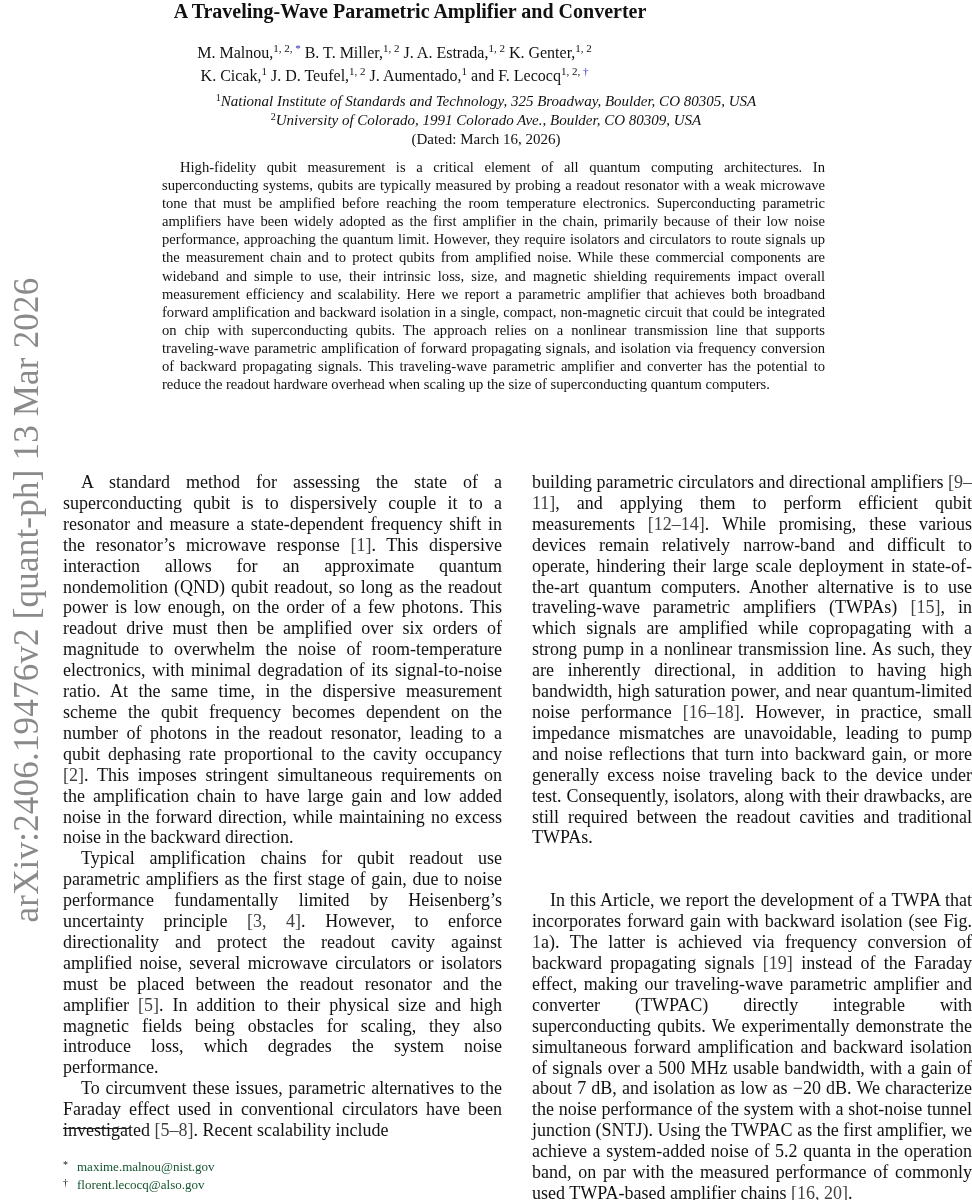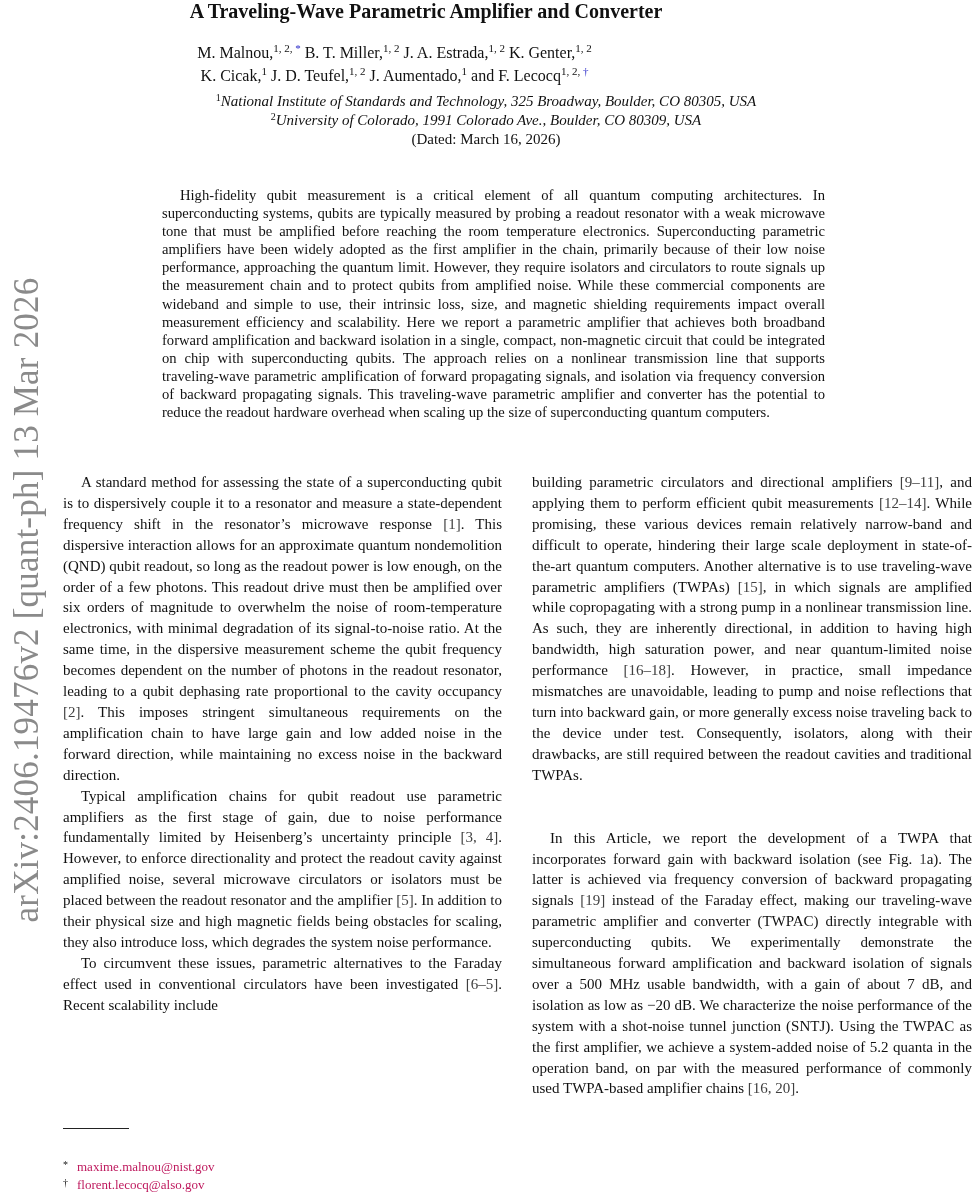--- a/index.html
+++ b/index.html
@@ -2,41 +2,41 @@
 <html><head>
 <meta charset="utf-8">
 <style>
   html, body { margin:0; padding:0; background:#fff; }
   body { width:972px; height:1200px; position:relative; overflow:hidden;
          font-family:"DejaVu Serif", "Liberation Serif", serif; color:#111; }
   .arxiv-stamp { position:absolute; left:2px; top:250px; width:50px; height:700px; }
   .arxiv-stamp span { position:absolute; left:25px; top:350px; transform:translate(-50%,-50%) rotate(-90deg);
          white-space:nowrap; font-family:"Liberation Serif", serif; font-size:35px; color:#8a8a8a; letter-spacing:0.2px; }
   .title { position:absolute; top:0; left:0; width:820px; text-align:center;
-           font-family:"Liberation Serif", serif; font-weight:bold; font-size:20px; line-height:22px;padding-left:16px; }
+           font-family:"Liberation Serif", serif; font-weight:bold; font-size:20px; line-height:22px; }
   .authors { position:absolute; top:41px; left:0; width:789px; text-align:center;
              font-family:"Liberation Serif", serif; font-size:16px; line-height:23px; }
   .authors sup { font-size:11px; vertical-align:6px; line-height:0; }
   .blue { color:#2a2ac8; }
   .affil { position:absolute; top:92px; left:0; width:972px; text-align:center;
            font-family:"Liberation Serif", serif; font-size:15px; line-height:19px; }
   .affil i { font-style:italic;font-family:Liberation Serif, serif; }
   .affil sup { font-size:10px; vertical-align:5px; line-height:0; }
   .abstract { position:absolute; top:158px; left:162px; width:663px;
-              font-family:"Liberation Serif", serif; font-size:14.6px; line-height:18.1px; text-align:justify;margin-top:28px; }
-  .col { position:absolute; font-family:"Liberation Serif", serif; font-size:15px; line-height:20.9px; text-align:justify; }
+              font-family:"Liberation Serif", serif; font-size:14.6px; line-height:18.1px; text-align:justify; }
+  .col { position:absolute; font-family:"Liberation Serif", serif; font-size:18px; line-height:20.9px; text-align:justify; }
   .col-left { left:63px; top:472px; width:439px; }
   .col-right { left:532px; top:472px; width:440px; }
   .col p { margin:0; text-indent:18px; }
   .col p.noindent { text-indent:0; }
   .cite { color:#404040; }
   .footrule { position:absolute; left:63px; top:1128px; width:66px; height:1px; background:#222; }
   .footnotes { position:absolute; left:63px; top:1157px; font-family:"Liberation Serif", serif; font-size:13px; line-height:16px; }
   .footnotes .mark { display:inline-block; width:14px; font-size:10px; vertical-align:3px; }
-  .footnotes a { color:#be185d; text-decoration:none; }
+  .footnotes a { color:#14532d; text-decoration:none; }
 </style>
 </head>
 <body>
 
 <div class="arxiv-stamp">
   <span>arXiv:2406.19476v2  [quant-ph]  13 Mar 2026</span>
 </div>
 
 <div class="title">A Traveling-Wave Parametric Amplifier and Converter</div>
 
@@ -61,21 +61,21 @@
   <div>(Dated: March 16, 2026)</div>
 </div>
 
 <div class="abstract">
   <div style="text-indent:18px">High-fidelity qubit measurement is a critical element of all quantum computing architectures. In superconducting systems, qubits are typically measured by probing a readout resonator with a weak microwave tone that must be amplified before reaching the room temperature electronics. Superconducting parametric amplifiers have been widely adopted as the first amplifier in the chain, primarily because of their low noise performance, approaching the quantum limit. However, they require isolators and circulators to route signals up the measurement chain and to protect qubits from amplified noise. While these commercial components are wideband and simple to use, their intrinsic loss, size, and magnetic shielding requirements impact overall measurement efficiency and scalability. Here we report a parametric amplifier that achieves both broadband forward amplification and backward isolation in a single, compact, non-magnetic circuit that could be integrated on chip with superconducting qubits. The approach relies on a nonlinear transmission line that supports traveling-wave parametric amplification of forward propagating signals, and isolation via frequency conversion of backward propagating signals. This traveling-wave parametric amplifier and converter has the potential to reduce the readout hardware overhead when scaling up the size of superconducting quantum computers.</div>
 </div>
 
 <div class="col col-left">
   <p><span>A standard method for assessing the state of a superconducting qubit is to dispersively couple it to a resonator and measure a state-dependent frequency shift in the resonator’s microwave response </span><span class="cite">[1]</span><span>. This dispersive interaction allows for an approximate quantum nondemolition (QND) qubit readout, so long as the readout power is low enough, on the order of a few photons. This readout drive must then be amplified over six orders of magnitude to overwhelm the noise of room-temperature electronics, with minimal degradation of its signal-to-noise ratio. At the same time, in the dispersive measurement scheme the qubit frequency becomes dependent on the number of photons in the readout resonator, leading to a qubit dephasing rate proportional to the cavity occupancy </span><span class="cite">[2]</span><span>. This imposes stringent simultaneous requirements on the amplification chain to have large gain and low added noise in the forward direction, while maintaining no excess noise in the backward direction.</span></p>
   <p><span>Typical amplification chains for qubit readout use parametric amplifiers as the first stage of gain, due to noise performance fundamentally limited by Heisenberg’s uncertainty principle </span><span class="cite">[3, 4]</span><span>. However, to enforce directionality and protect the readout cavity against amplified noise, several microwave circulators or isolators must be placed between the readout resonator and the amplifier </span><span class="cite">[5]</span><span>. In addition to their physical size and high magnetic fields being obstacles for scaling, they also introduce loss, which degrades the system noise performance.</span></p>
-  <p><span>To circumvent these issues, parametric alternatives to the Faraday effect used in conventional circulators have been investigated </span><span class="cite">[6–5]</span><span>. Recent scalability include</span></p>
+  <p><span>To circumvent these issues, parametric alternatives to the Faraday effect used in conventional circulators have been investigated </span><span class="cite">[5–8]</span><span>. Recent scalability include</span></p>
 </div>
 
 <div class="col col-right">
   <p class="noindent"><span>building parametric circulators and directional amplifiers </span><span class="cite">[9–11]</span><span>, and applying them to perform efficient qubit measurements </span><span class="cite">[12–14]</span><span>. While promising, these various devices remain relatively narrow-band and difficult to operate, hindering their large scale deployment in state-of-the-art quantum computers. Another alternative is to use traveling-wave parametric amplifiers (TWPAs) </span><span class="cite">[15]</span><span>, in which signals are amplified while copropagating with a strong pump in a nonlinear transmission line. As such, they are inherently directional, in addition to having high bandwidth, high saturation power, and near quantum-limited noise performance </span><span class="cite">[16–18]</span><span>. However, in practice, small impedance mismatches are unavoidable, leading to pump and noise reflections that turn into backward gain, or more generally excess noise traveling back to the device under test. Consequently, isolators, along with their drawbacks, are still required between the readout cavities and traditional TWPAs.</span></p>
   <div style="height:42px"></div>
   <p><span>In this Article, we report the development of a TWPA that incorporates forward gain with backward isolation (see Fig. </span><span class="cite">1</span><span>a). The latter is achieved via frequency conversion of backward propagating signals </span><span class="cite">[19]</span><span> instead of the Faraday effect, making our traveling-wave parametric amplifier and converter (TWPAC) directly integrable with superconducting qubits. We experimentally demonstrate the simultaneous forward amplification and backward isolation of signals over a 500 MHz usable bandwidth, with a gain of about 7 dB, and isolation as low as −20 dB. We characterize the noise performance of the system with a shot-noise tunnel junction (SNTJ). Using the TWPAC as the first amplifier, we achieve a system-added noise of 5.2 quanta in the operation band, on par with the measured performance of commonly used TWPA-based amplifier chains </span><span class="cite">[16, 20]</span><span>.</span></p>
 </div>
 
 <div class="footrule"></div>
 <div class="footnotes">

